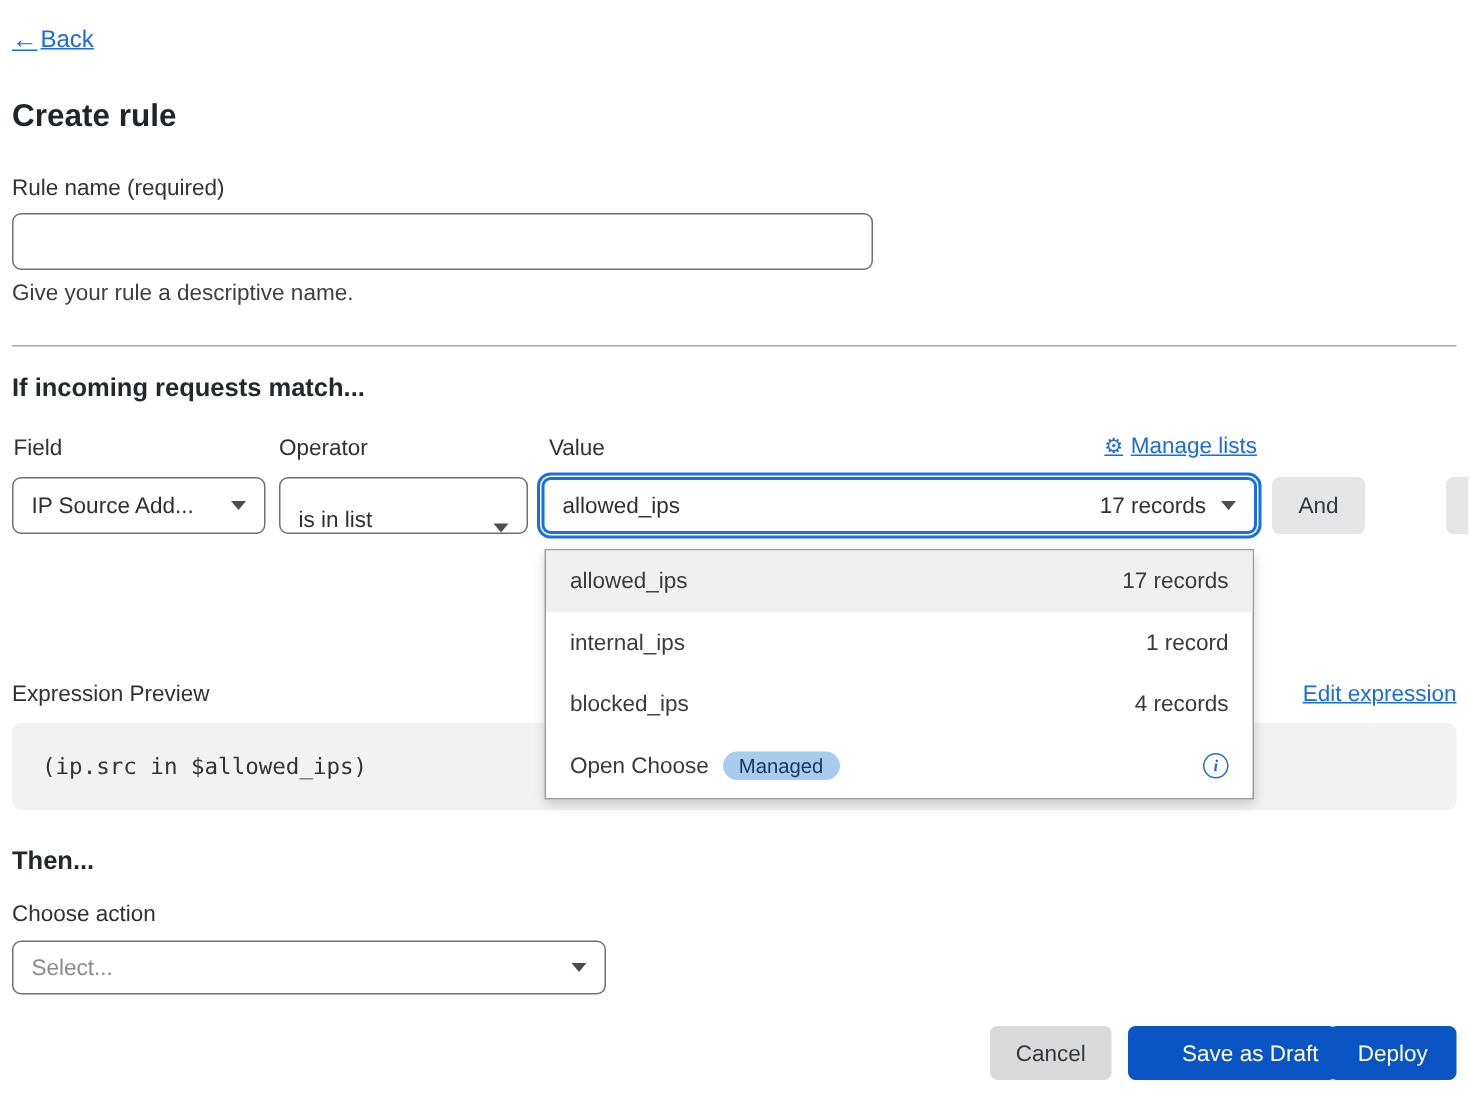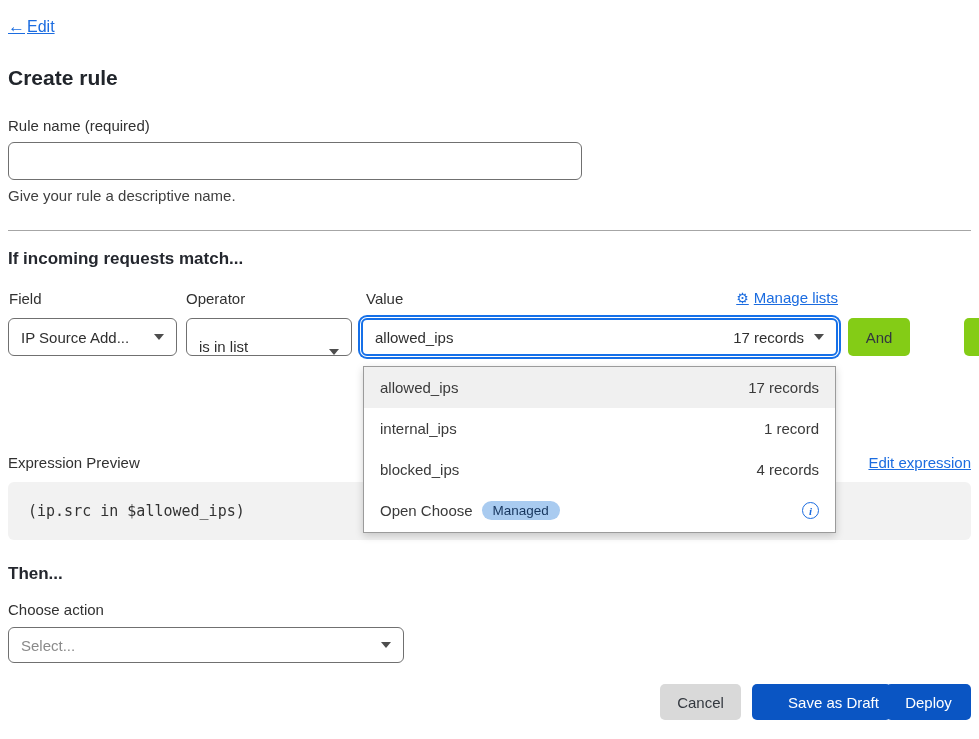--- a/index.html
+++ b/index.html
@@ -66,21 +66,21 @@
   .select-field { left: 8px; width: 169px; }
   .select-operator { left: 186px; width: 166px; align-items: flex-end; }
   .select-value {
     left: 361px; width: 477px;
     border: 2px solid #1670e8;
     box-shadow: 0 0 0 1px #ffffff, 0 0 0 3px #1670e8;
   }
   .select-value .value-count { margin-left: auto; color: #2f2f2f; }
   .gray-btn {
     position: absolute; top: 318px; height: 38px;
-    background: #84cc16; color: #33383f; border: none; border-radius: 5px;
+    background: #e5e5e5; color: #33383f; border: none; border-radius: 5px;
     font-family: inherit; font-size: 15px; cursor: pointer;
   }
   .btn-and { left: 848px; width: 62px; }
   .btn-or  { left: 964px; width: 27px; padding-left: 20px; }
   
   .list-dropdown {
     position: absolute; left: 363px; top: 366px; width: 473px;
     background: #fff; border: 1px solid #9b9b9b;
     box-shadow: 0 3px 8px rgba(0,0,0,0.18);
     z-index: 20; padding-bottom: 1px;
@@ -132,21 +132,21 @@
   .btn-save { left: 752px; width: 139px; padding-left: 24px; }
   .btn-deploy { left: 886px; width: 85px; }
 </style>
 </head>
 <body>
 
 <div class="page">
 
   <a class="back-link">
     <span class="back-arrow">←</span>
-    <span>Edit</span>
+    <span>Back</span>
   </a>
 
   <div class="title-row">
     <h1 class="page-title">Create rule</h1>
   </div>
 
   <label class="rule-name-label">Rule name (required)</label>
   <input class="rule-name-input" type="text" value="" style="">
   <div class="rule-name-helper">Give your rule a descriptive name.</div>
 

